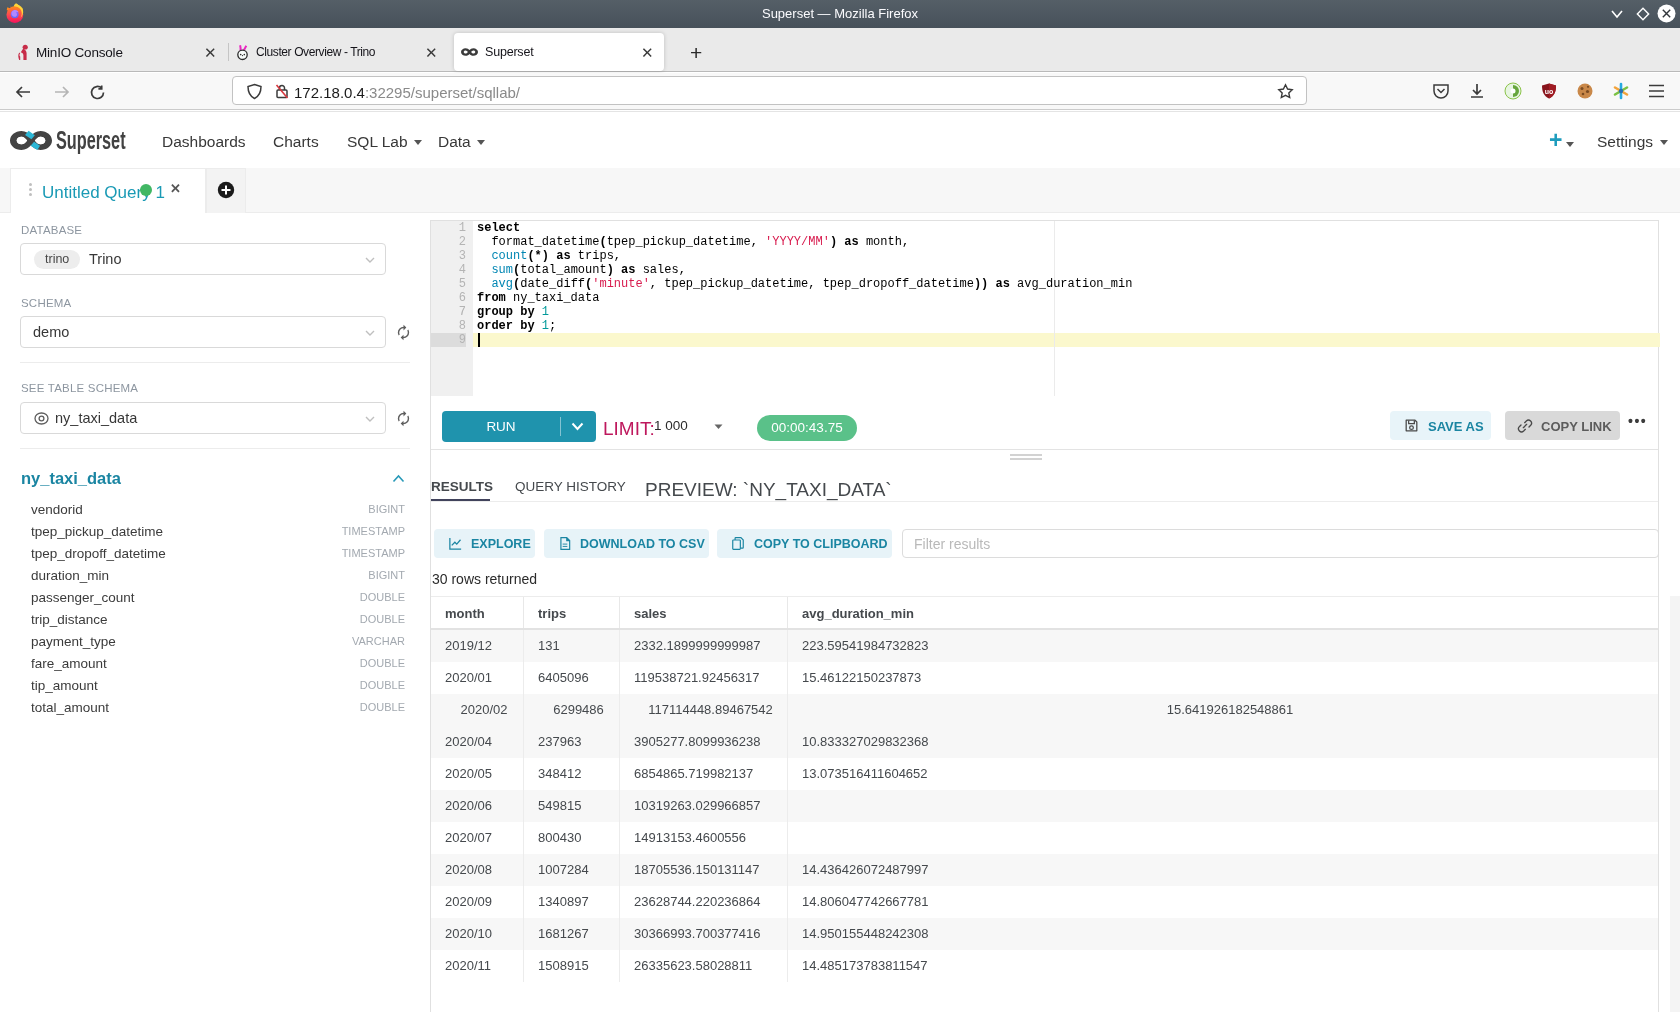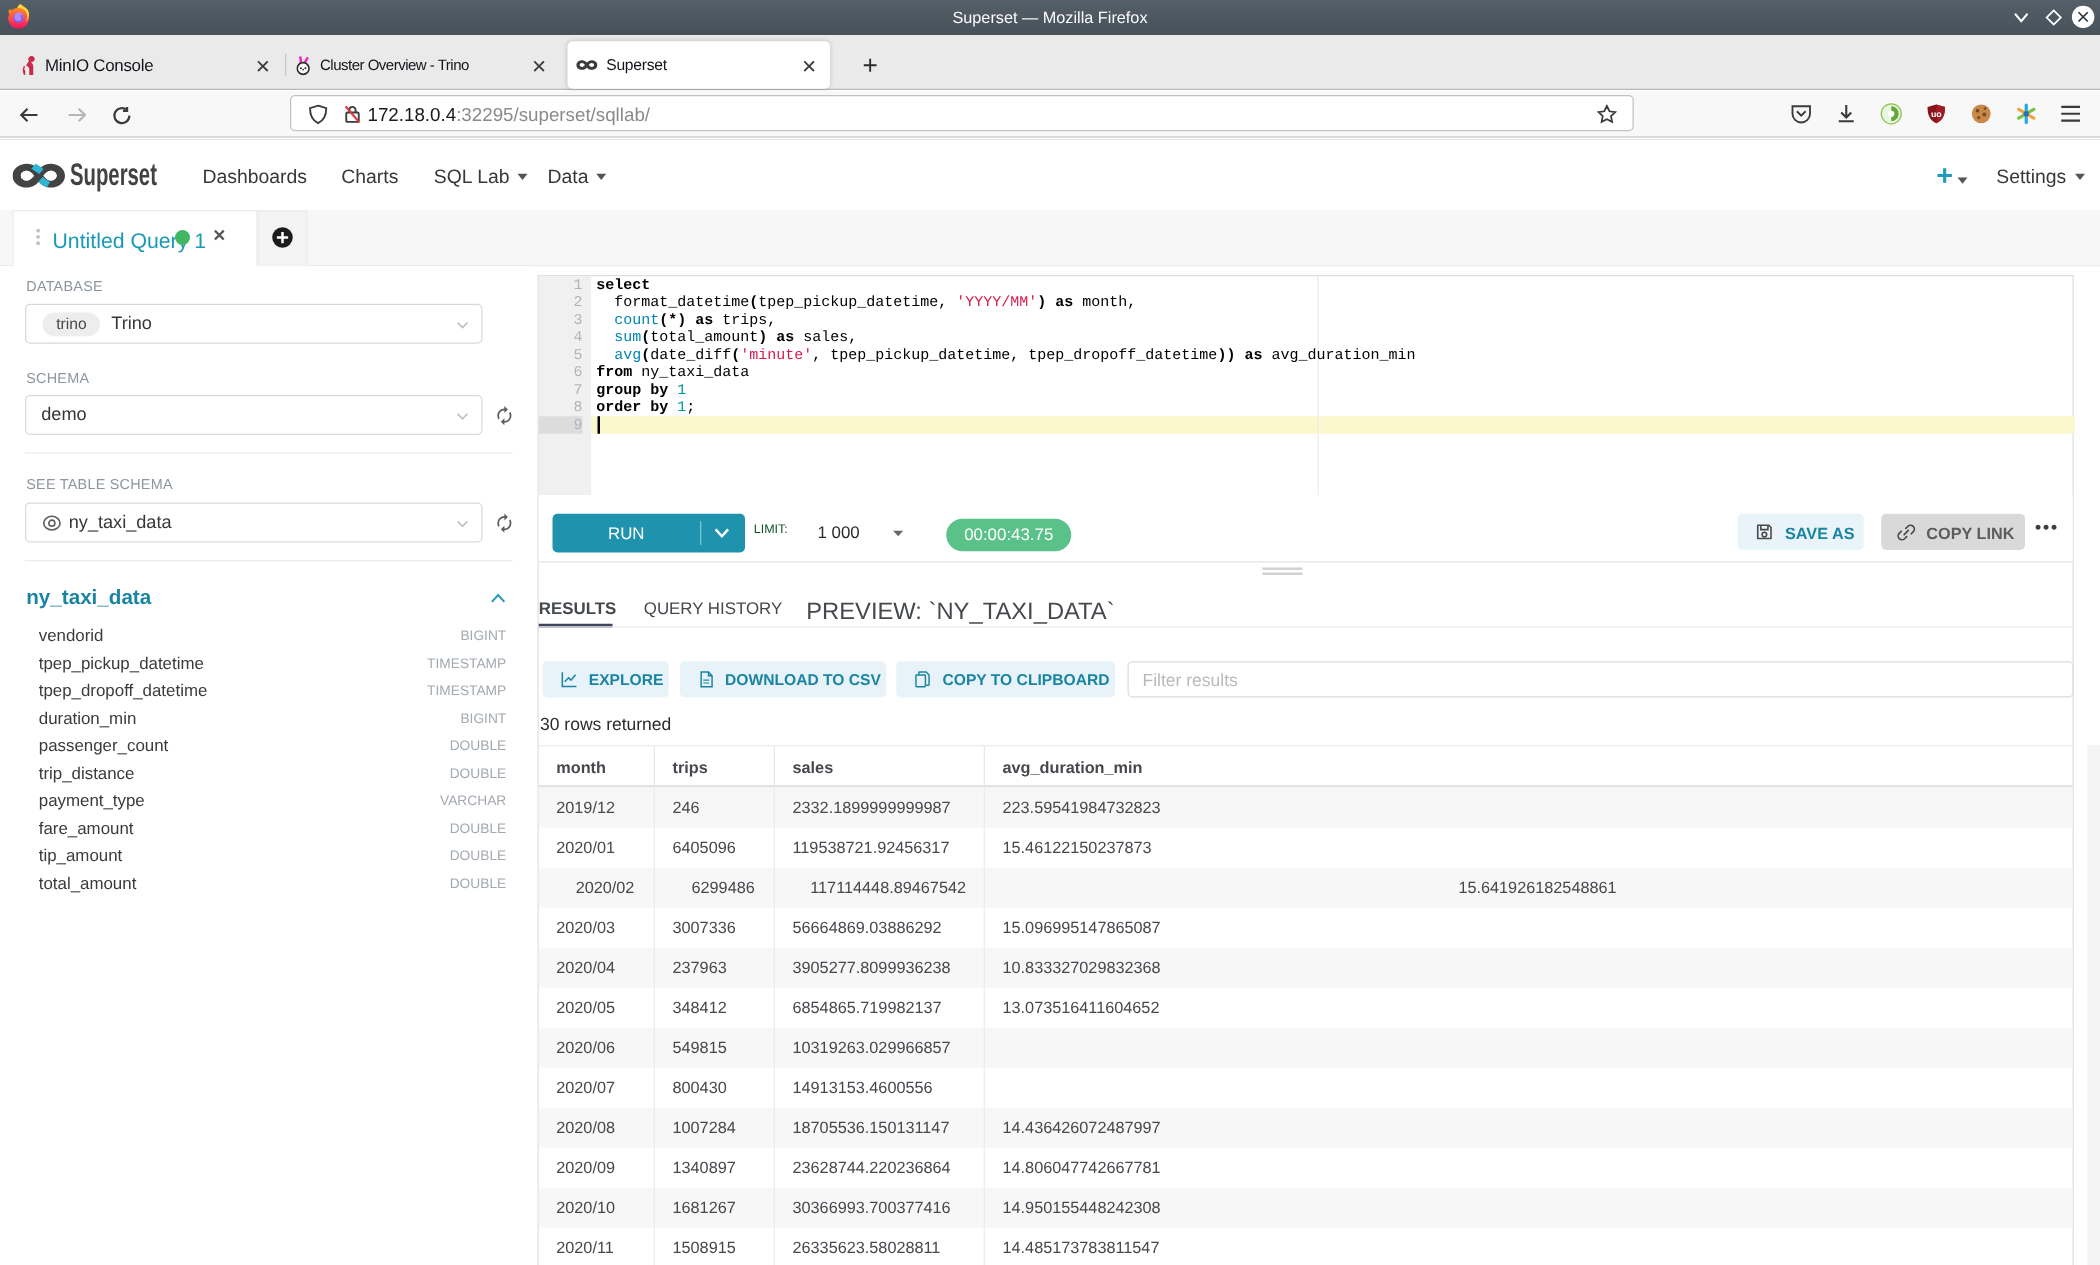--- a/index.html
+++ b/index.html
@@ -318,21 +318,21 @@
   <div class="abs" id="cursor"></div>
 
   <div class="abs" id="sqltoolbar">
     <div class="abs" id="runbtn">
       <div class="abs" style="left:0;top:0;width:118px;height:31px;text-align:center;line-height:31px;font-size:13.5px">RUN</div>
       <div class="abs" style="left:118px;top:6px;width:1px;height:19px;background:rgba(255,255,255,.45)"></div>
       <svg class="abs" style="left:129px;top:11px" width="13" height="9" viewBox="0 0 13 9">
           <path d="M1.5 1.5 L6.5 7 L11.5 1.5" stroke="#fff" stroke-width="2" fill="none"></path>
         </svg>
     </div>
-    <div class="abs" style="left:172px;top:22px;font-size:10px;color:#14532d">LIMIT:</div>
+    <div class="abs" style="left:172px;top:22px;font-size:19px;color:#be185d">LIMIT:</div>
     <div class="abs" style="left:223px;top:22px;font-size:13.5px;color:#2b2b2b">1 000</div>
     <svg class="abs" style="left:283px;top:28px" width="9" height="6" viewBox="0 0 9 6">
         <path d="M0.5 0.5 L4.5 5 L8.5 0.5" fill="#666"></path>
       </svg>
     <div class="abs" id="timerpill">00:00:43.75</div>
     <div class="abs" id="saveas">
       <svg class="abs" style="left:13px;top:6px" width="17" height="17" viewBox="0 0 24 24">
           <path d="M4.5 4.5 h12.5 l2.5 2.5 v12.5 h-15 z" stroke="#4a4a4a" stroke-width="1.8" fill="none" stroke-linejoin="round"></path>
           <path d="M8 5 v4.5 h8 V5" stroke="#4a4a4a" stroke-width="1.8" fill="none"></path>
           <circle cx="12" cy="15" r="2.6" stroke="#4a4a4a" stroke-width="1.8" fill="none"></circle>
@@ -390,42 +390,36 @@
 
   <div class="abs" id="rtable" style="left:0;top:375px;width:1227px;height:417px;font-size:13px">
     <div style="display:flex;height:34px;line-height:33px;border-top:1px solid #ececec;border-bottom:2px solid #e2e2e2" class="th">
       <div style="width:93px;padding-left:14px;border-right:1px solid #e8e8e8">month</div>
       <div style="width:96px;padding-left:14px;border-right:1px solid #e8e8e8">trips</div>
       <div style="width:168px;padding-left:14px;border-right:1px solid #e8e8e8">sales</div>
       <div style="flex:1;padding-left:14px">avg_duration_min</div>
     </div>
   <div class="td" style="display: flex; height: 32px; line-height: 32px; background: rgb(247, 247, 247);">
         <div style="width:93px;padding-left:14px;border-right:1px solid #ececec">2019/12</div>
-        <div style="width:96px;padding-left:14px;border-right:1px solid #ececec">246</div>
+        <div style="width:96px;padding-left:14px;border-right:1px solid #ececec">131</div>
         <div style="width:168px;padding-left:14px;border-right:1px solid #ececec">2332.1899999999987</div>
         <div style="flex:1;padding-left:14px">223.59541984732823</div>
       </div>
       <div class="td" style="display: flex; height: 32px; line-height: 32px;">
         <div style="width:93px;padding-left:14px;border-right:1px solid #ececec">2020/01</div>
         <div style="width:96px;padding-left:14px;border-right:1px solid #ececec">6405096</div>
         <div style="width:168px;padding-left:14px;border-right:1px solid #ececec">119538721.92456317</div>
         <div style="flex:1;padding-left:14px">15.46122150237873</div>
       </div>
       <div class="td" style="display: flex; height: 32px; line-height: 32px; background: rgb(247, 247, 247); text-align: center;">
         <div style="width:93px;padding-left:14px;border-right:1px solid #ececec">2020/02</div>
         <div style="width:96px;padding-left:14px;border-right:1px solid #ececec">6299486</div>
         <div style="width:168px;padding-left:14px;border-right:1px solid #ececec">117114448.89467542</div>
         <div style="flex:1;padding-left:14px">15.641926182548861</div>
       </div>
-      <div class="td" style="display: flex; height: 32px; line-height: 32px;">
-        <div style="width:93px;padding-left:14px;border-right:1px solid #ececec">2020/03</div>
-        <div style="width:96px;padding-left:14px;border-right:1px solid #ececec">3007336</div>
-        <div style="width:168px;padding-left:14px;border-right:1px solid #ececec">56664869.03886292</div>
-        <div style="flex:1;padding-left:14px">15.096995147865087</div>
-      </div>
       <div class="td" style="display: flex; height: 32px; line-height: 32px; background: rgb(247, 247, 247);">
         <div style="width:93px;padding-left:14px;border-right:1px solid #ececec">2020/04</div>
         <div style="width:96px;padding-left:14px;border-right:1px solid #ececec">237963</div>
         <div style="width:168px;padding-left:14px;border-right:1px solid #ececec">3905277.8099936238</div>
         <div style="flex:1;padding-left:14px">10.833327029832368</div>
       </div>
       <div class="td" style="display: flex; height: 32px; line-height: 32px;">
         <div style="width:93px;padding-left:14px;border-right:1px solid #ececec">2020/05</div>
         <div style="width:96px;padding-left:14px;border-right:1px solid #ececec">348412</div>
         <div style="width:168px;padding-left:14px;border-right:1px solid #ececec">6854865.719982137</div>

